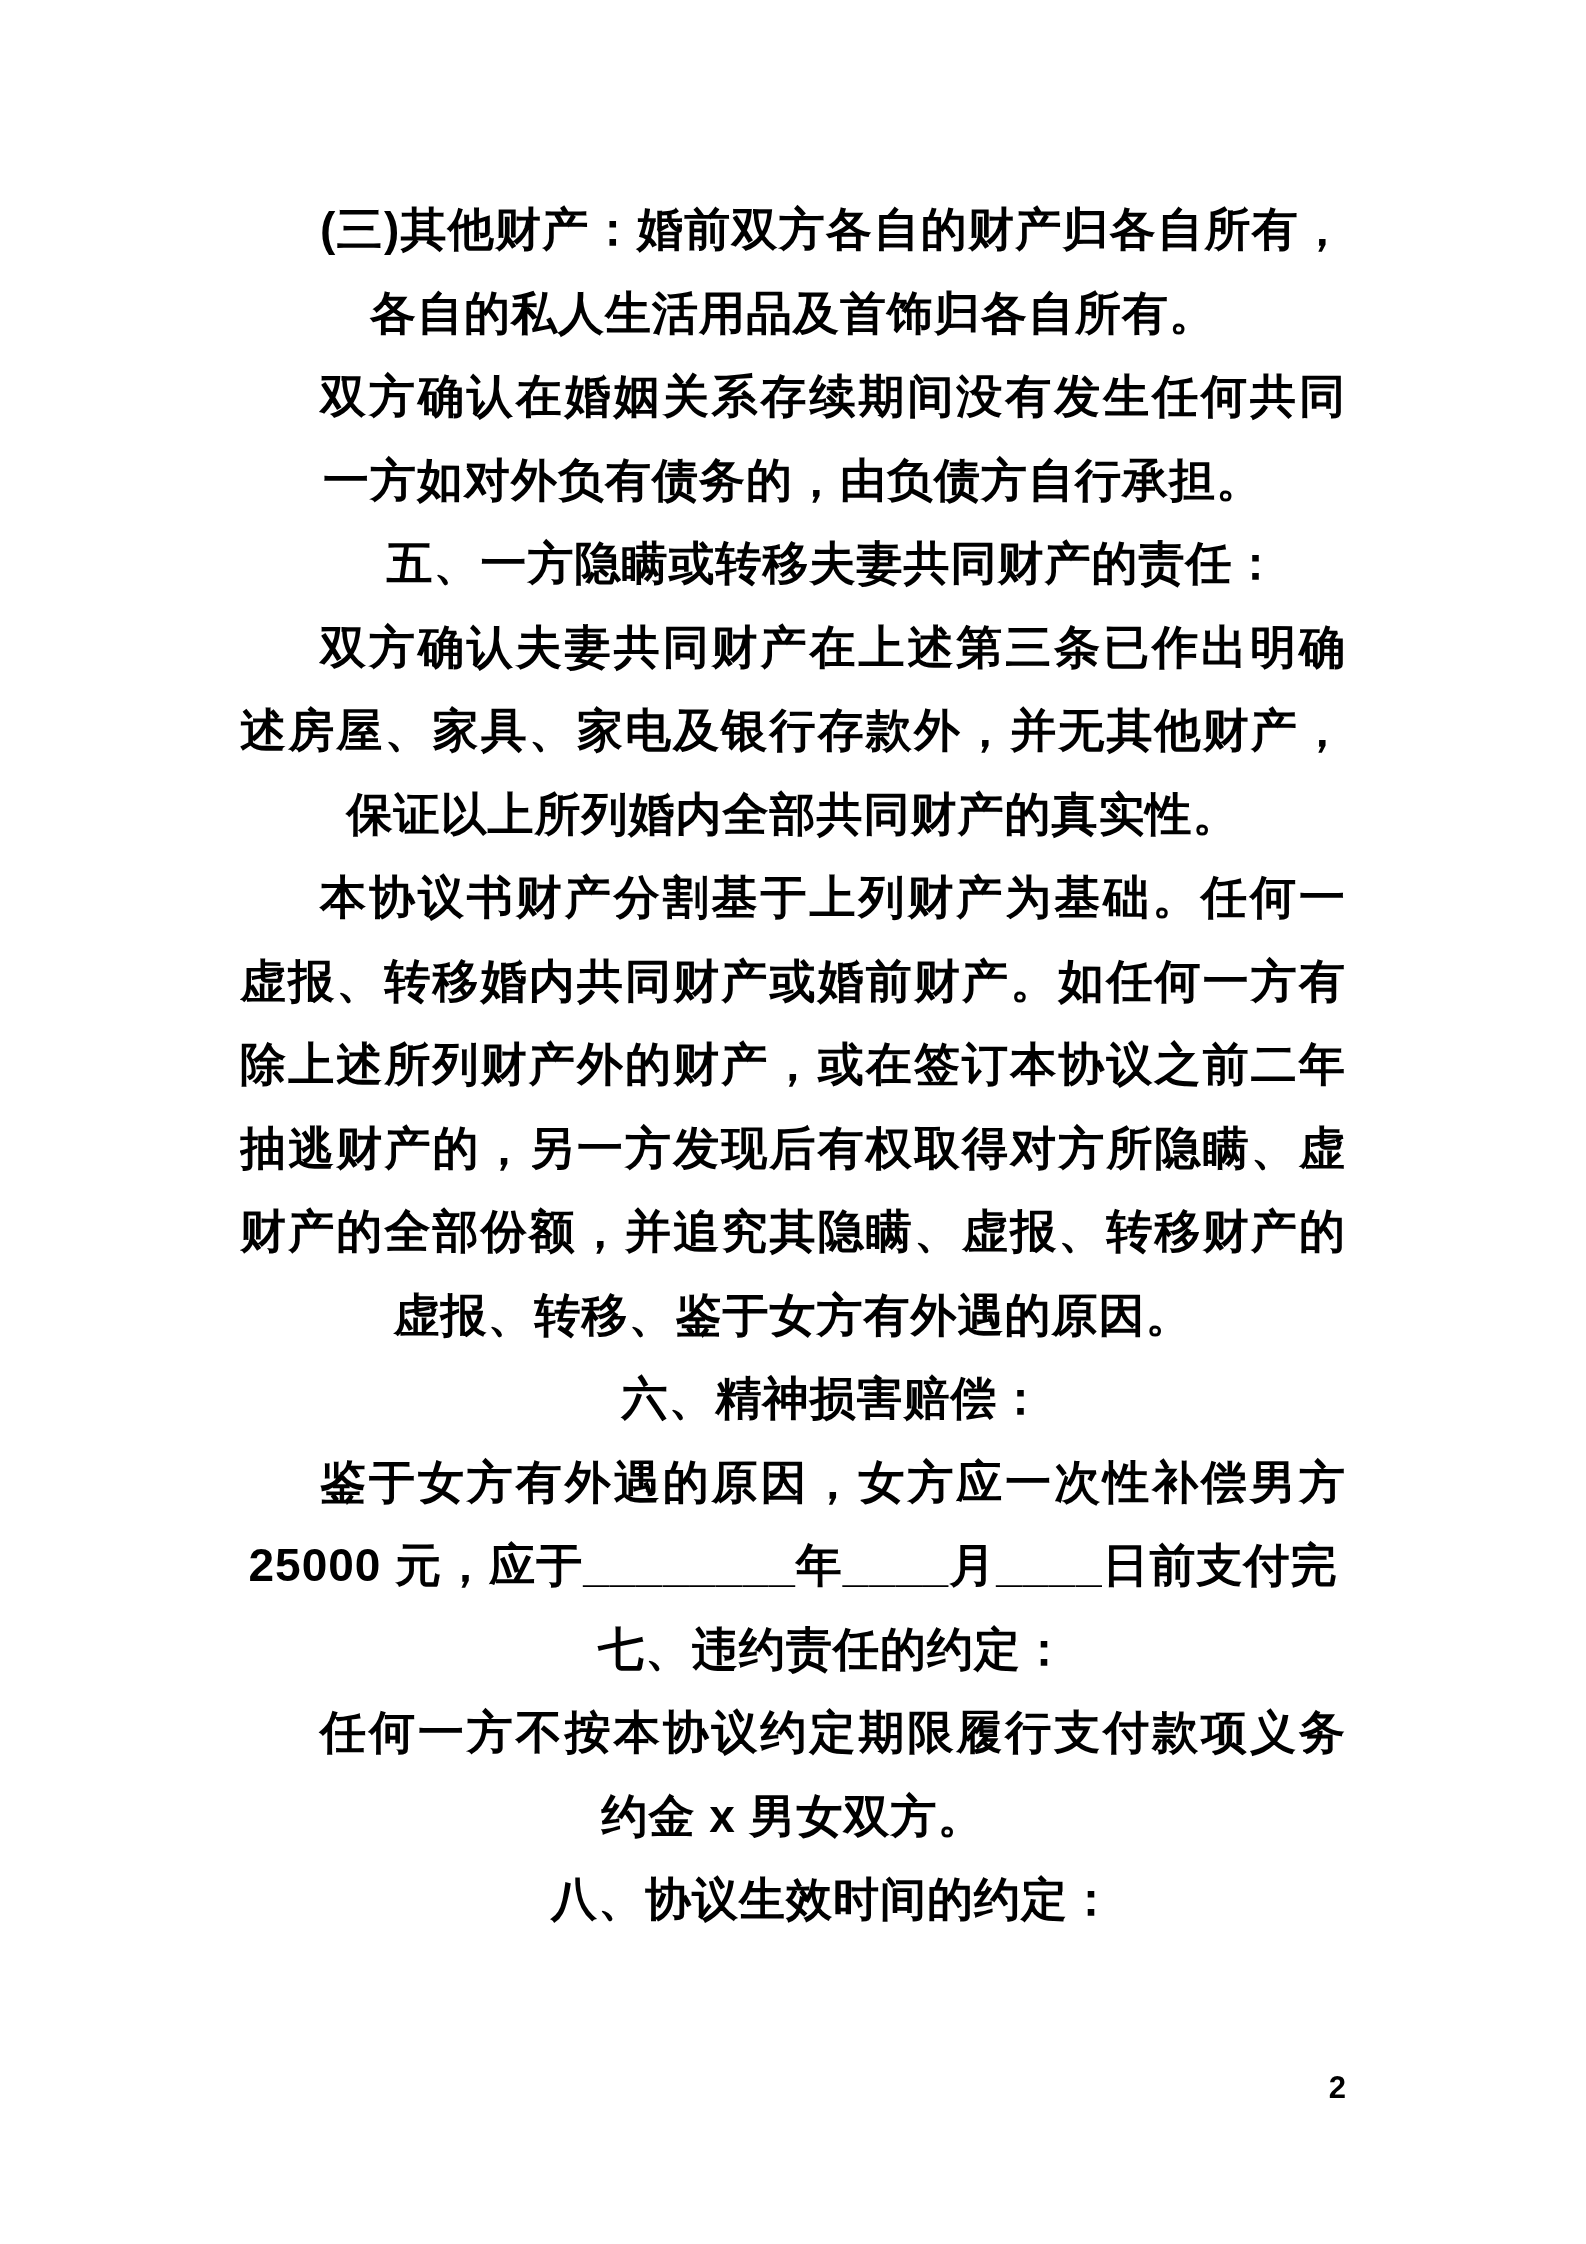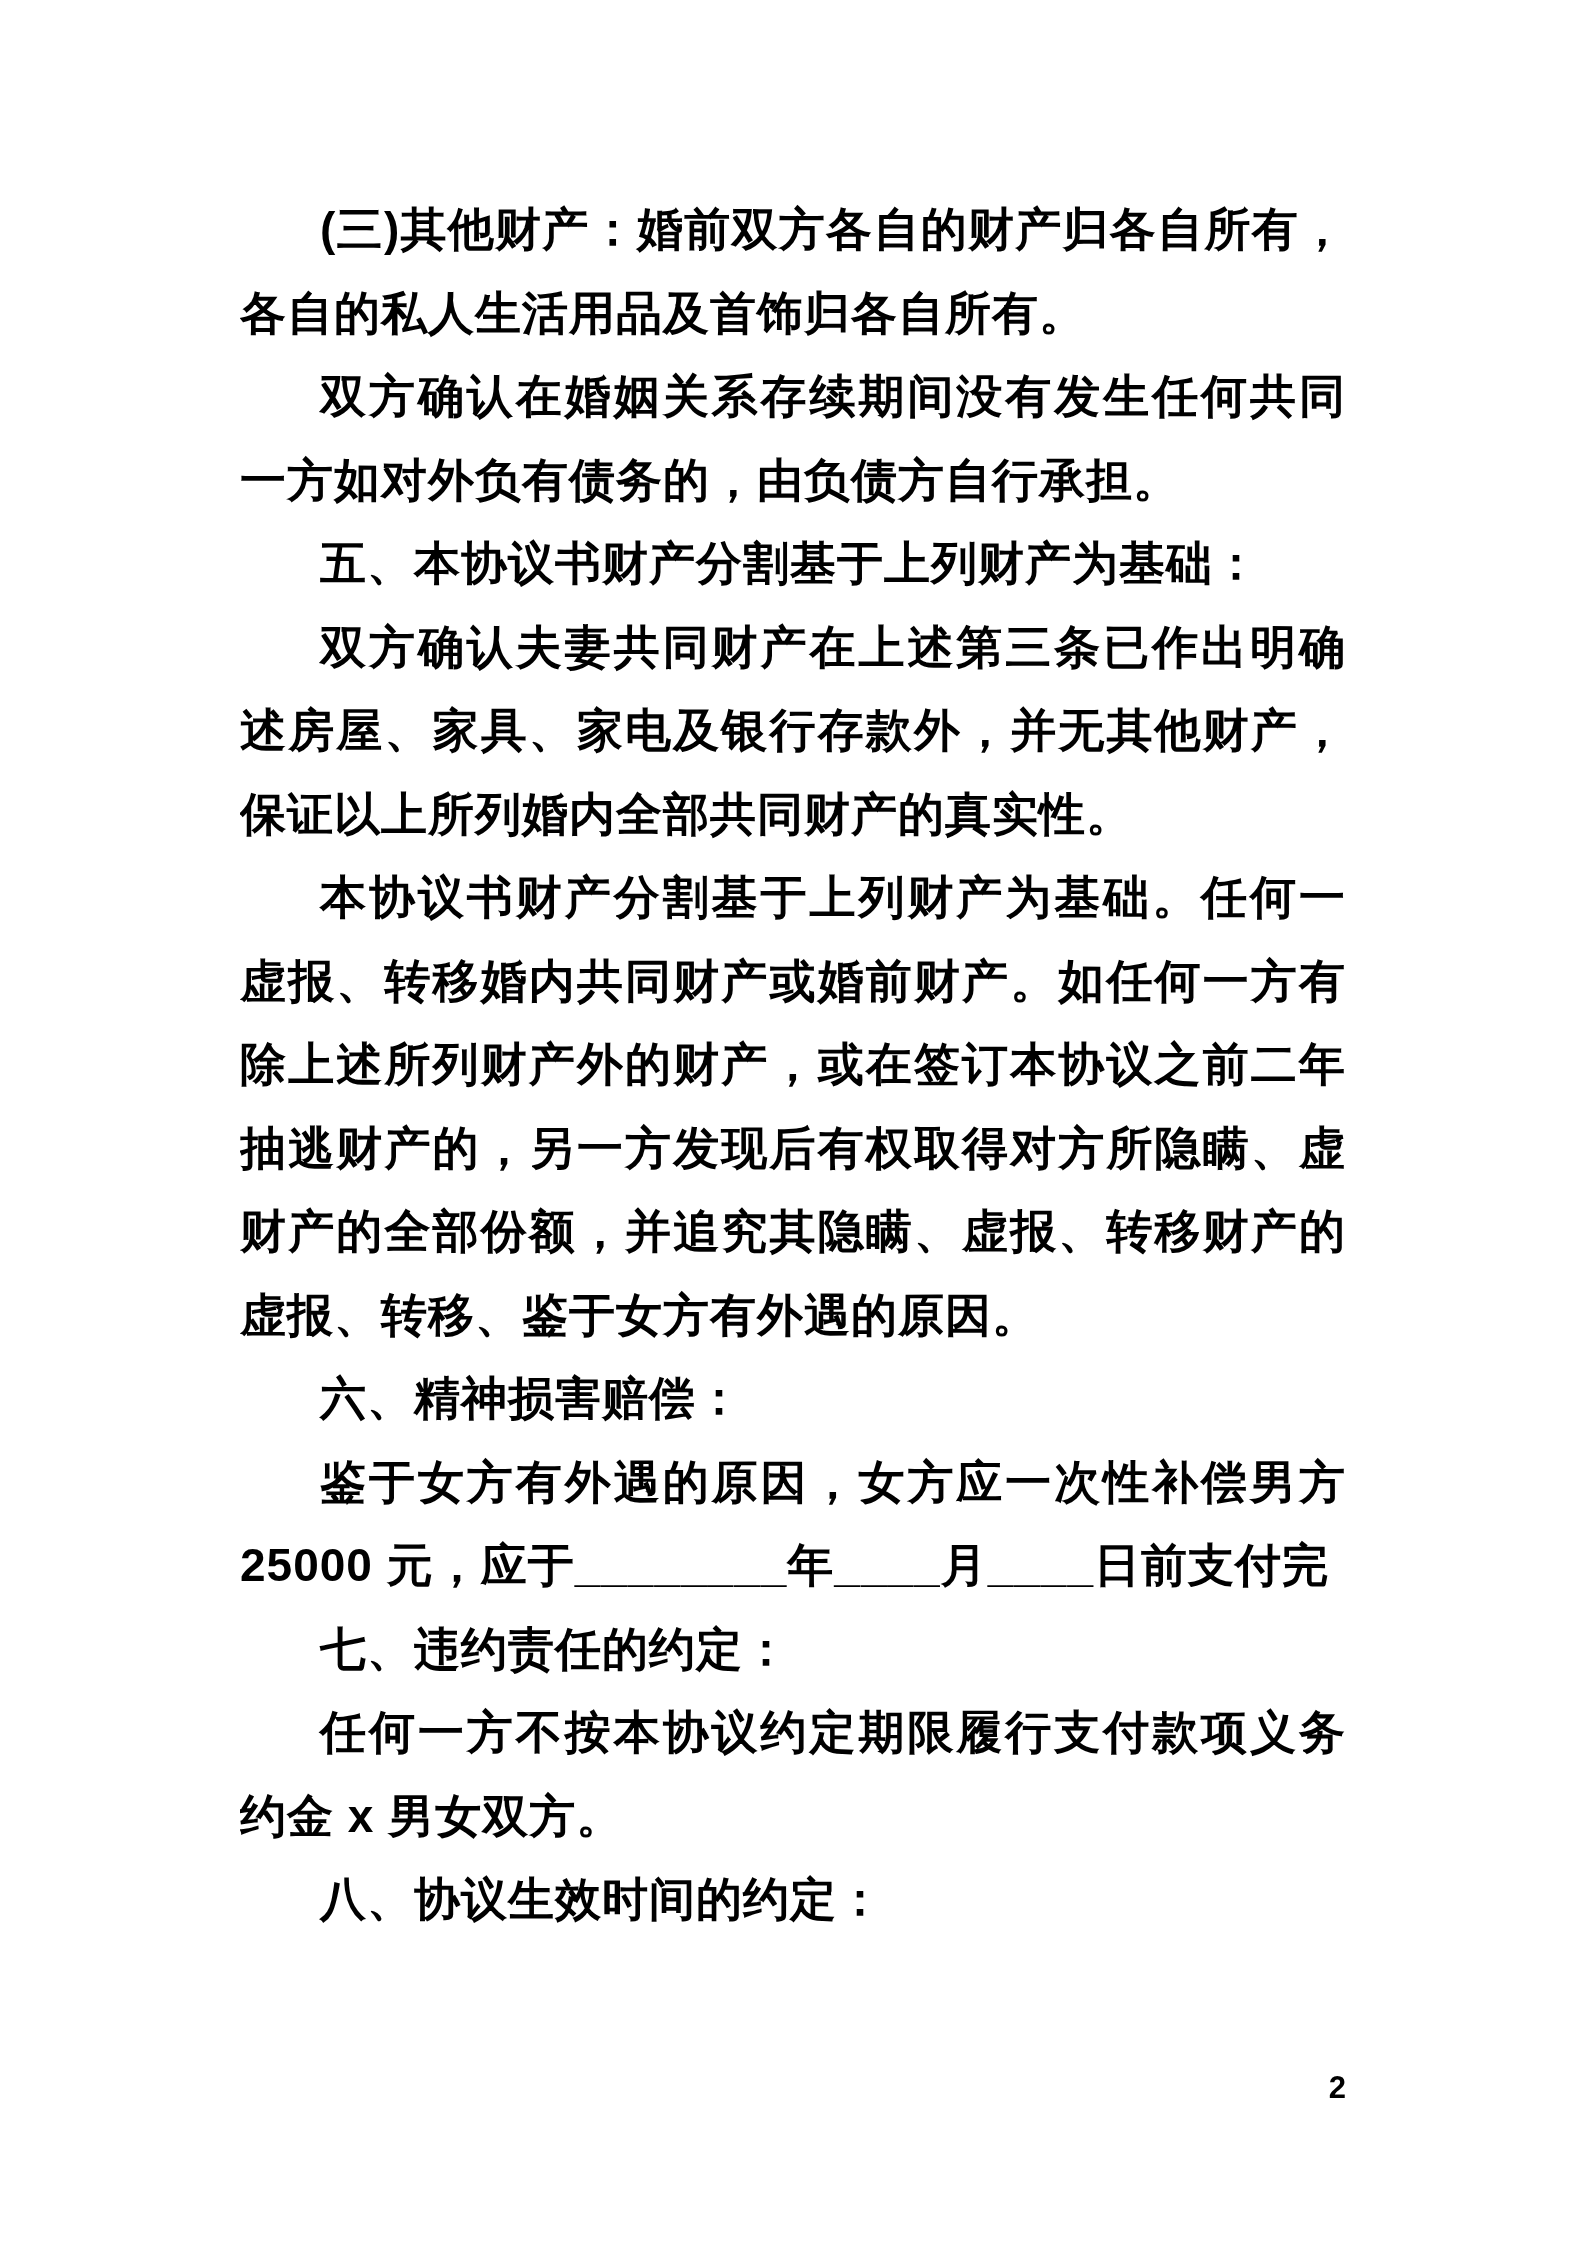--- a/index.html
+++ b/index.html
@@ -23,21 +23,21 @@
     width: 1106px;
   }
   .line {
     margin: 0;
     padding: 0;
     height: 83.5px;
     line-height: 83.5px;
     font-size: 46px;
     font-weight: 700;
     letter-spacing: 1px;
-    text-align: left;
+    text-align: center;
     overflow: hidden;
   }
   .line.indent {
     text-indent: 80px;
   }
   .line.justify {
     text-align: justify;
     text-align-last: justify;
   }
   .page-footer {
@@ -58,21 +58,21 @@
 <body>
 
 <div class="page">
 
   <main class="doc-body">
 
   <p class="line indent justify">(三)其他财产：婚前双方各自的财产归各自所有，男女双方</p>
       <p class="line">各自的私人生活用品及首饰归各自所有。</p>
       <p class="line indent justify">双方确认在婚姻关系存续期间没有发生任何共同债务，任何</p>
       <p class="line">一方如对外负有债务的，由负债方自行承担。</p>
-      <p class="line indent">五、本协议书财产分割基于上列财产为基础：</p>
+      <p class="line indent">五、一方隐瞒或转移夫妻共同财产的责任：</p>
       <p class="line indent justify">双方确认夫妻共同财产在上述第三条已作出明确列明。除上</p>
       <p class="line justify">述房屋、家具、家电及银行存款外，并无其他财产，任何一方应</p>
       <p class="line">保证以上所列婚内全部共同财产的真实性。</p>
       <p class="line indent justify">本协议书财产分割基于上列财产为基础。任何一方不得隐瞒、</p>
       <p class="line justify">虚报、转移婚内共同财产或婚前财产。如任何一方有隐瞒、虚报</p>
       <p class="line justify">除上述所列财产外的财产，或在签订本协议之前二年内有转移、</p>
       <p class="line justify">抽逃财产的，另一方发现后有权取得对方所隐瞒、虚报、转移的</p>
       <p class="line justify">财产的全部份额，并追究其隐瞒、虚报、转移财产的法律责任，</p>
       <p class="line">虚报、转移、鉴于女方有外遇的原因。</p>
       <p class="line indent">六、精神损害赔偿：</p>

